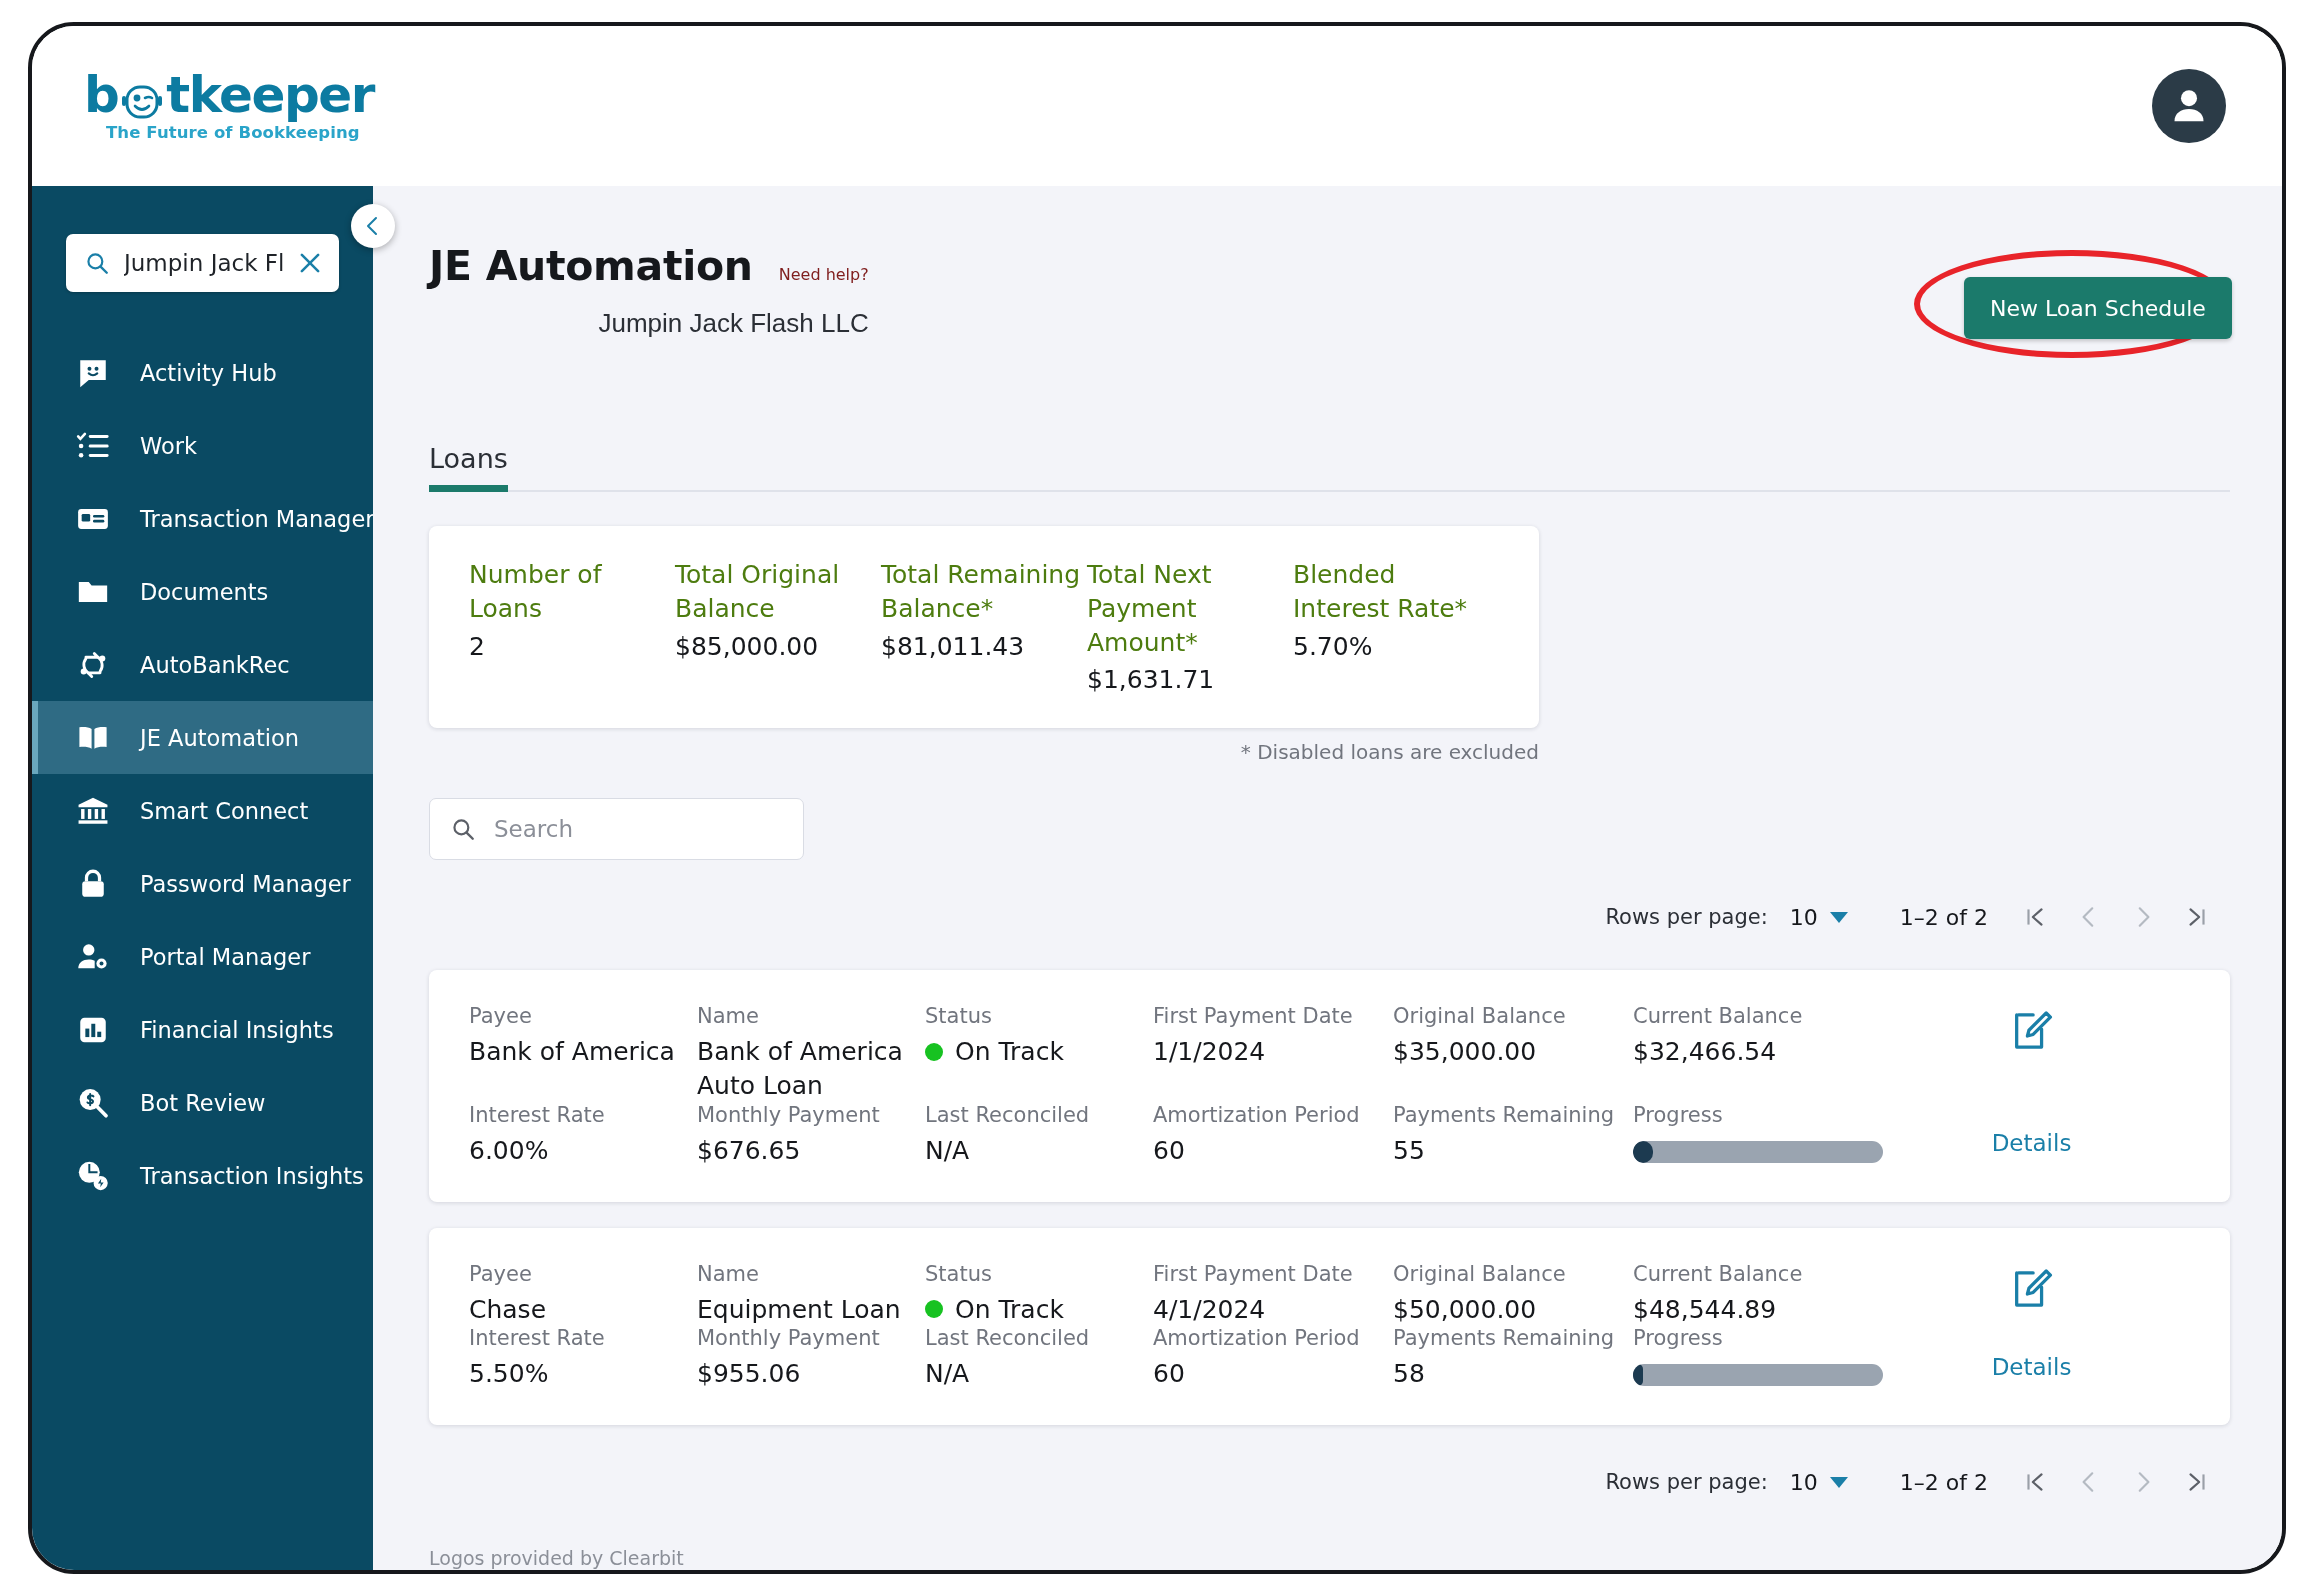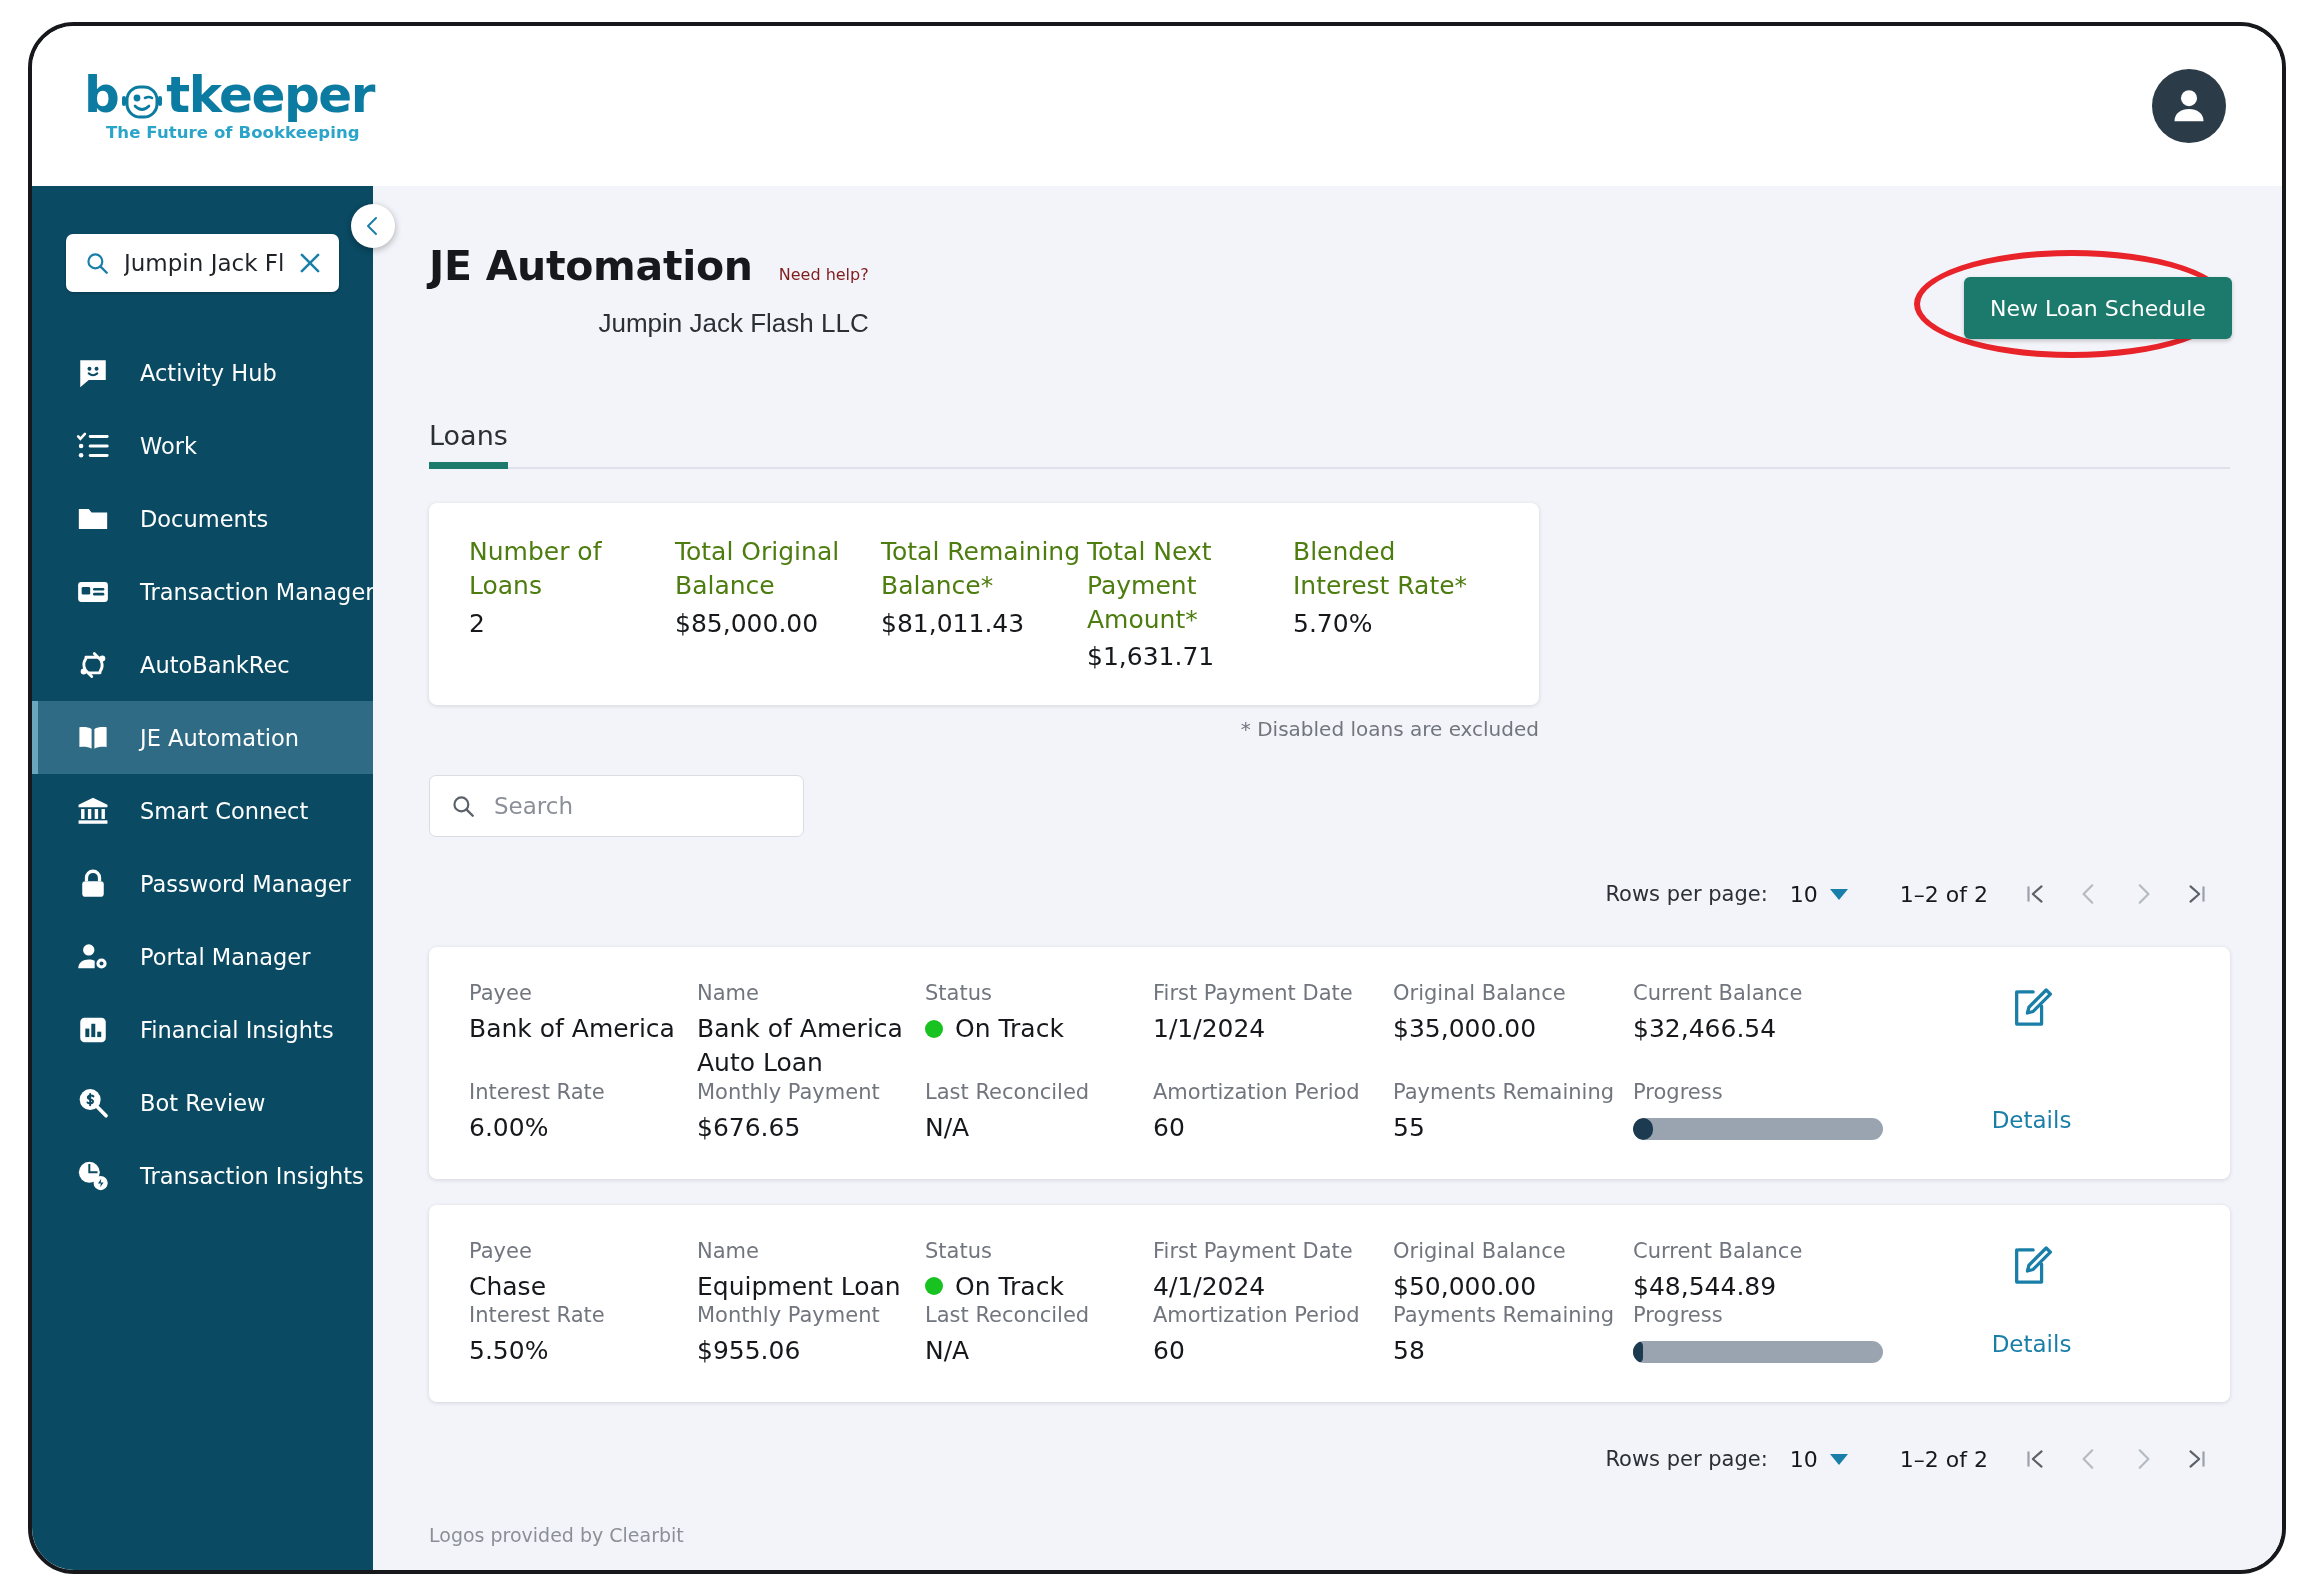--- a/index.html
+++ b/index.html
@@ -146,21 +146,21 @@
     background: #1b7a6b; color: #fff;
     border: none; border-radius: 6px;
     font-size: 22px; font-family: "DejaVu Sans", sans-serif;
     display: flex; align-items: center; justify-content: center;
     white-space: nowrap;
     box-shadow: 0 2px 4px rgba(0,0,0,.2);
     margin-top: 7px;
   }
 
   
-  .tabs { margin-top: 68px; border-bottom: 2px solid #dfe2ea; display: flex; }
+  .tabs { margin-top: 91px; border-bottom: 2px solid #dfe2ea; display: flex; }
   .tab {
     font-size: 27px; color: #2b2f36; padding-bottom: 16px;
     font-family: "DejaVu Sans", sans-serif; position: relative;
   }
   .tab.active::after {
     content: ""; position: absolute; left: 0; bottom: -2px;
     width: 100%; height: 7px; background: #1b7a6b;
   }
 
   
@@ -291,35 +291,35 @@
                 <rect x="9" y="11" width="14" height="2.1" rx="1"></rect>
                 <circle cx="3.6" cy="18.6" r="1.6"></circle>
                 <rect x="9" y="17.6" width="14" height="2.1" rx="1"></rect>
               </svg>
             </span>
           <span class="lbl">Work</span>
         </div>
         <div class="sb-item">
           <span class="sb-ico">
               <svg viewBox="0 0 24 24">
-                <path d="M2 5h7l2 2.4h11V19H2z" rx="1"></path>
-              </svg>
-            </span>
-          <span class="lbl">Documents</span>
-        </div>
-        <div class="sb-item">
-          <span class="sb-ico">
-              <svg viewBox="0 0 24 24">
                 <rect x="1.5" y="5" width="21" height="14" rx="2.2"></rect>
                 <rect x="4" y="8.4" width="6" height="5.4" rx="1" fill="#0a4a63"></rect>
                 <rect x="12" y="9.2" width="8" height="1.8" rx=".9" fill="#0a4a63"></rect>
                 <rect x="12" y="12.6" width="8" height="1.8" rx=".9" fill="#0a4a63"></rect>
               </svg>
             </span>
           <span class="lbl">Transaction Manager</span>
+        </div>
+        <div class="sb-item">
+          <span class="sb-ico">
+              <svg viewBox="0 0 24 24">
+                <path d="M2 5h7l2 2.4h11V19H2z" rx="1"></path>
+              </svg>
+            </span>
+          <span class="lbl">Documents</span>
         </div>
         <div class="sb-item">
           <span class="sb-ico">
               <svg viewBox="0 0 24 24">
                 <path d="M7 6.5h8.5l-2.6-2.6M17 17.5H8.5l2.6 2.6" stroke="#fff" stroke-width="2" fill="none" stroke-linecap="round" stroke-linejoin="round"></path>
                 <path d="M15.5 6.5a7 7 0 0 1 1.5 10M8.5 17.5A7 7 0 0 1 7 7.5" stroke="#fff" stroke-width="2" fill="none" stroke-linecap="round"></path>
                 <circle cx="5.4" cy="16.6" r="2.1"></circle>
                 <circle cx="18.6" cy="7.4" r="2.1"></circle>
               </svg>
             </span>

